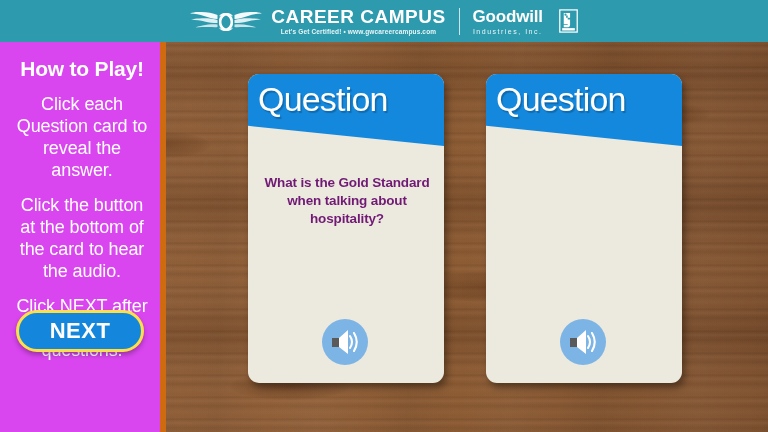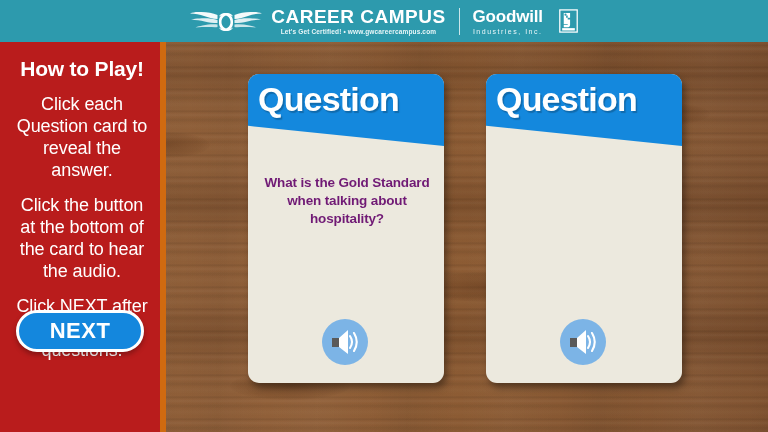--- a/index.html
+++ b/index.html
@@ -135,21 +135,21 @@
     margin-top: 3px;
     white-space: nowrap;
   }
   .gw-mark { width: 19px; height: 24px; flex: 0 0 auto; }
 
   
   .sidebar {
     position: absolute;
     left: 0; top: 42px;
     width: 160px; height: 390px;
-    background: #b91c1c;
+    background: #d946ef;
     box-sizing: border-box;
     padding: 16px 10px 0 14px;
   }
   .sidebar-edge {
     position: absolute;
     left: 160px; top: 42px;
     width: 6px; height: 390px;
     background: #d06a10;
   }
   .howto {
@@ -169,21 +169,21 @@
     letter-spacing: -0.1px;
   }
   .next-btn {
     position: absolute;
     left: 16px;
     top: 310px;
     width: 128px;
     height: 42px;
     border-radius: 21px;
     background: #1487dd;
-    border: 3px solid #ffffff;
+    border: 3px solid #fde047;
     box-sizing: border-box;
     display: flex;
     align-items: center;
     justify-content: center;
     box-shadow: 0 3px 5px rgba(0,0,0,0.28);
     cursor: pointer;
   }
   .next-btn-label {
     font-size: 22px;
     font-weight: bold;
@@ -212,21 +212,21 @@
     width: 196px;
     height: 72px;
     background: #1488dd;
     clip-path: polygon(0 0, 100% 0, 100% 100%, 0 72%);
   }
   .card-banner-label {
     position: absolute;
     left: 10px;
     top: 8px;
     font-size: 34px;
-    font-weight: bold;
+    font-weight: normal;
     color: #ffffff;
     letter-spacing: -0.8px;
     text-shadow: 1.5px 1.5px 1px rgba(0,0,0,0.22);
     line-height: 1;
   }
   .card-question {
     position: absolute;
     left: 16px;
     top: 100px;
     width: 166px;

